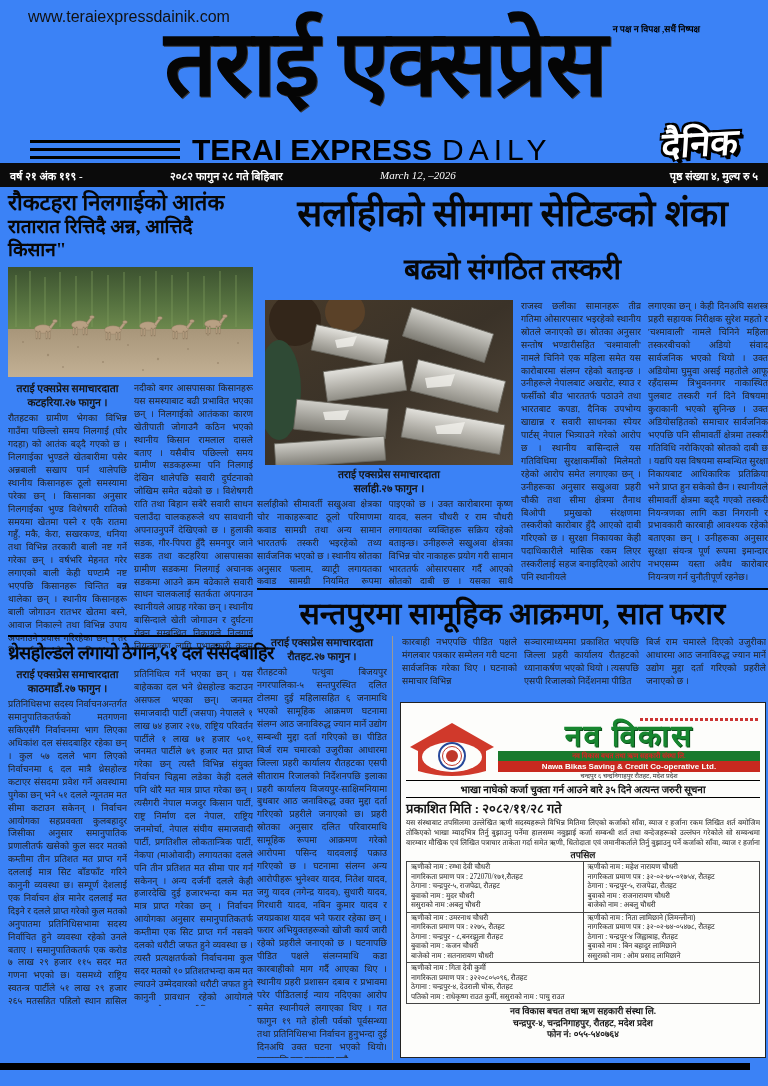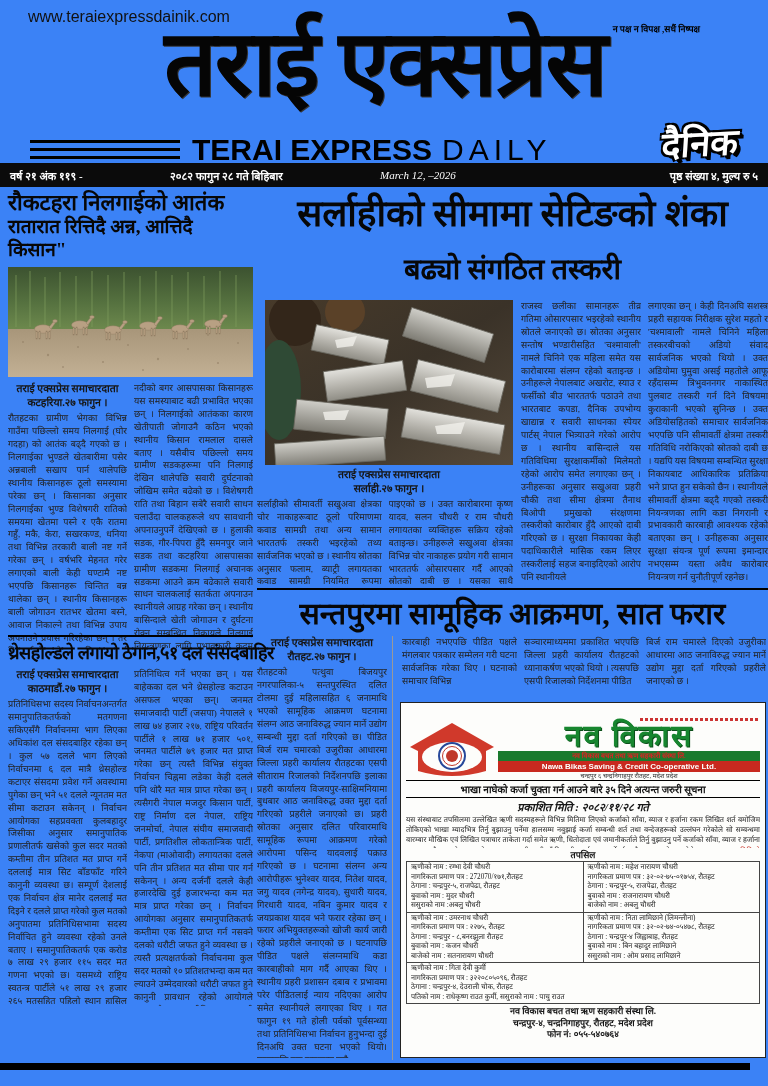--- a/index.html
+++ b/index.html
@@ -60,21 +60,21 @@
   .ad { position:absolute; left:400px; top:702px; width:366px; height:356px; border:1.5px solid #222; background:#fdfdfb; padding:17px 5px; overflow:hidden; display:flex; flex-direction:column; }
   .ad-logo-row { display:flex; align-items:center; height:58px; }
   .ad-house { width:92px; height:56px; flex:none; }
   .ad-logo-right { flex:1; text-align:center; }
   .ad-smudge { height:3px; width:120px; margin:0 0 1px auto; background:repeating-linear-gradient(90deg,#c33 0 3px, transparent 3px 5px); }
   .ad-title-np { font-size:30px; font-weight:900; line-height:0.95; color:#17862f; letter-spacing:2px; text-shadow:1px 1px 0 #0c4f1a; }
   .ad-bar-green { background:#1a7a2e; color:#d22; font-size:7px; font-weight:bold; line-height:10px; height:10px; }
   .ad-bar-red { background:#c8291f; color:#fff; font-size:8px; font-weight:bold; line-height:11px; height:11px; font-family:"Liberation Sans", sans-serif; }
   .ad-bar-addr { font-size:6.5px; color:#333; line-height:8px; }
   .ad-notice-title { border-top:1.5px solid #000; border-bottom:1px solid #000; text-align:center; font-weight:bold; font-size:10px; padding:1px 0; margin-top:2px; }
-  .ad-pub { text-align:center; font-weight:bold; font-size:11px; padding:1px 0;font-style:italic; }
+  .ad-pub { text-align:left; font-weight:bold; font-size:13px; padding:1px 0; }
   .ad-body { font-size:7.3px; line-height:1.4; text-align:justify; color:#222; height:102px; overflow:hidden; }
   .ad-body .red { color:#c22015; }
   .ad-tapasil { text-align:center; font-weight:bold; font-size:9px; }
   .ad-table { width:100%; border-collapse:collapse; height:134px; overflow:hidden; }
   .ad-table td { border:1px solid #444; font-size:7.2px; line-height:1.32; padding:1px 4px; vertical-align:top; color:#222; }
   .ad-footer { text-align:center; font-weight:bold; font-size:9px; line-height:1.25; padding-top:2px; }
 
   .bottom-bar { position:absolute; left:0; top:1063px; width:750px; height:7px; background:#000; }
 </style>
 </head>

